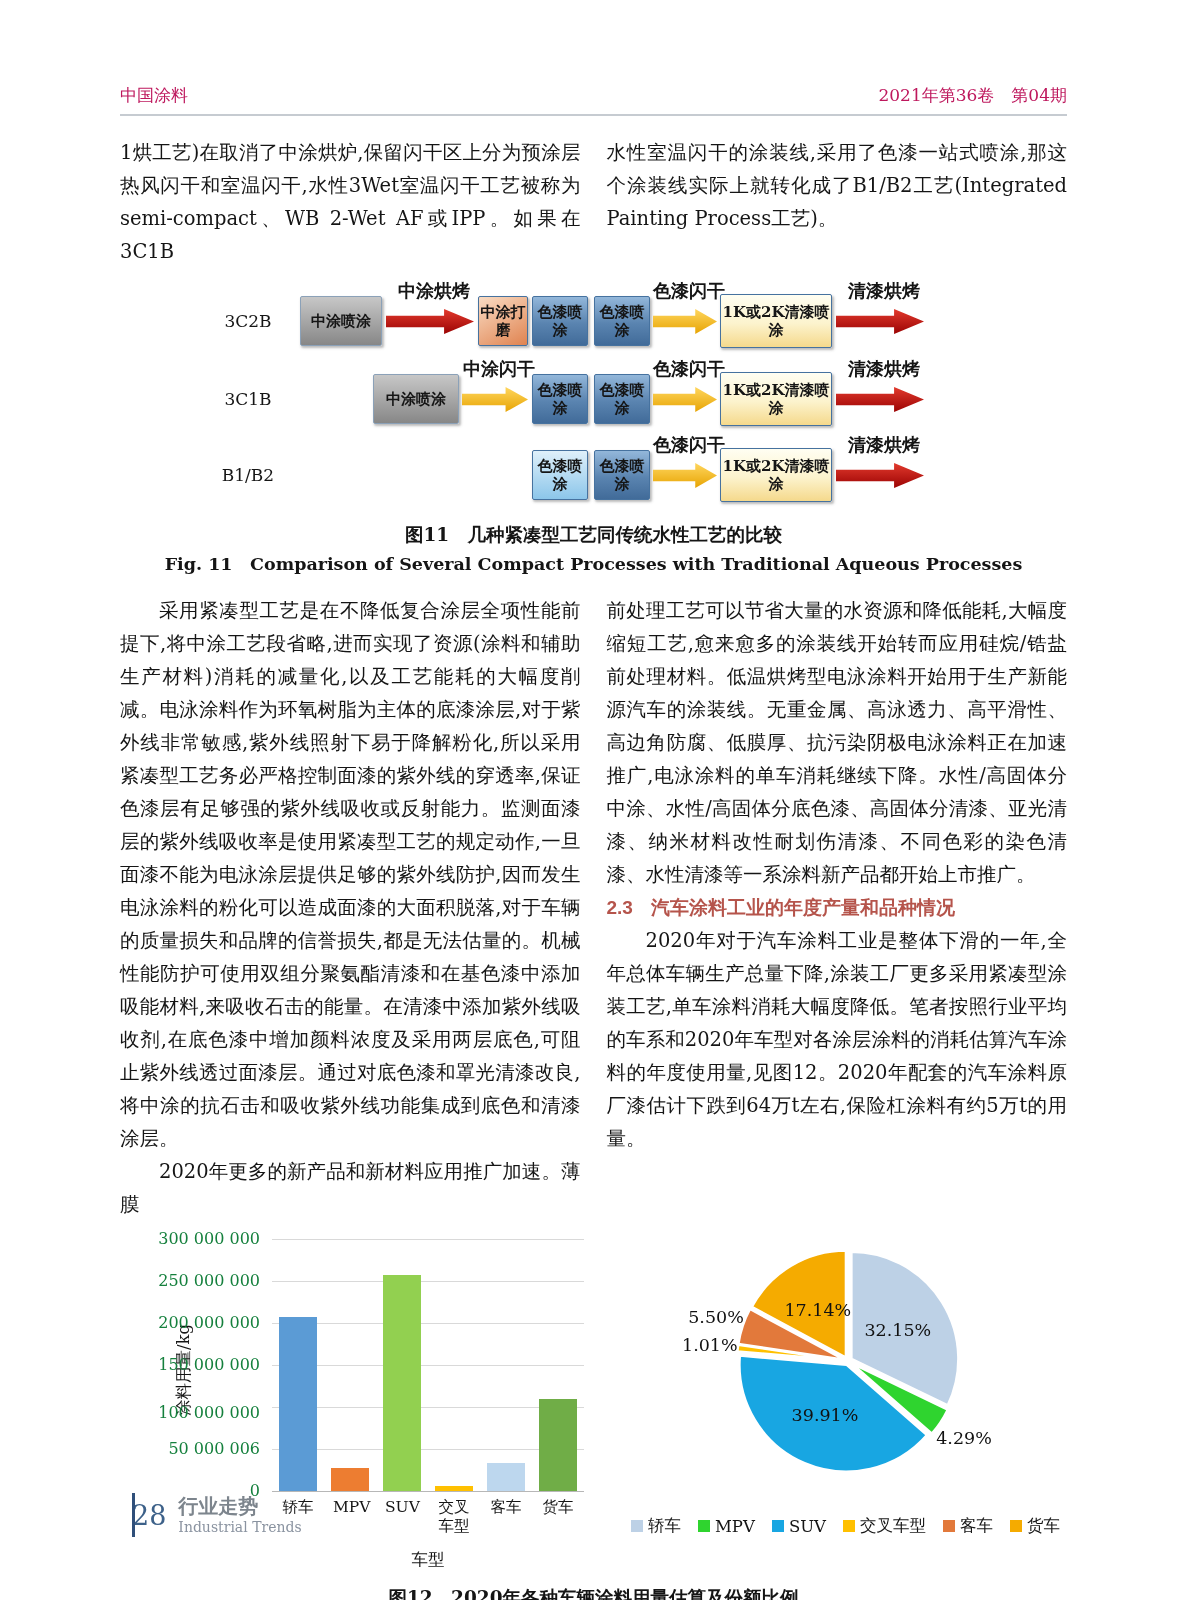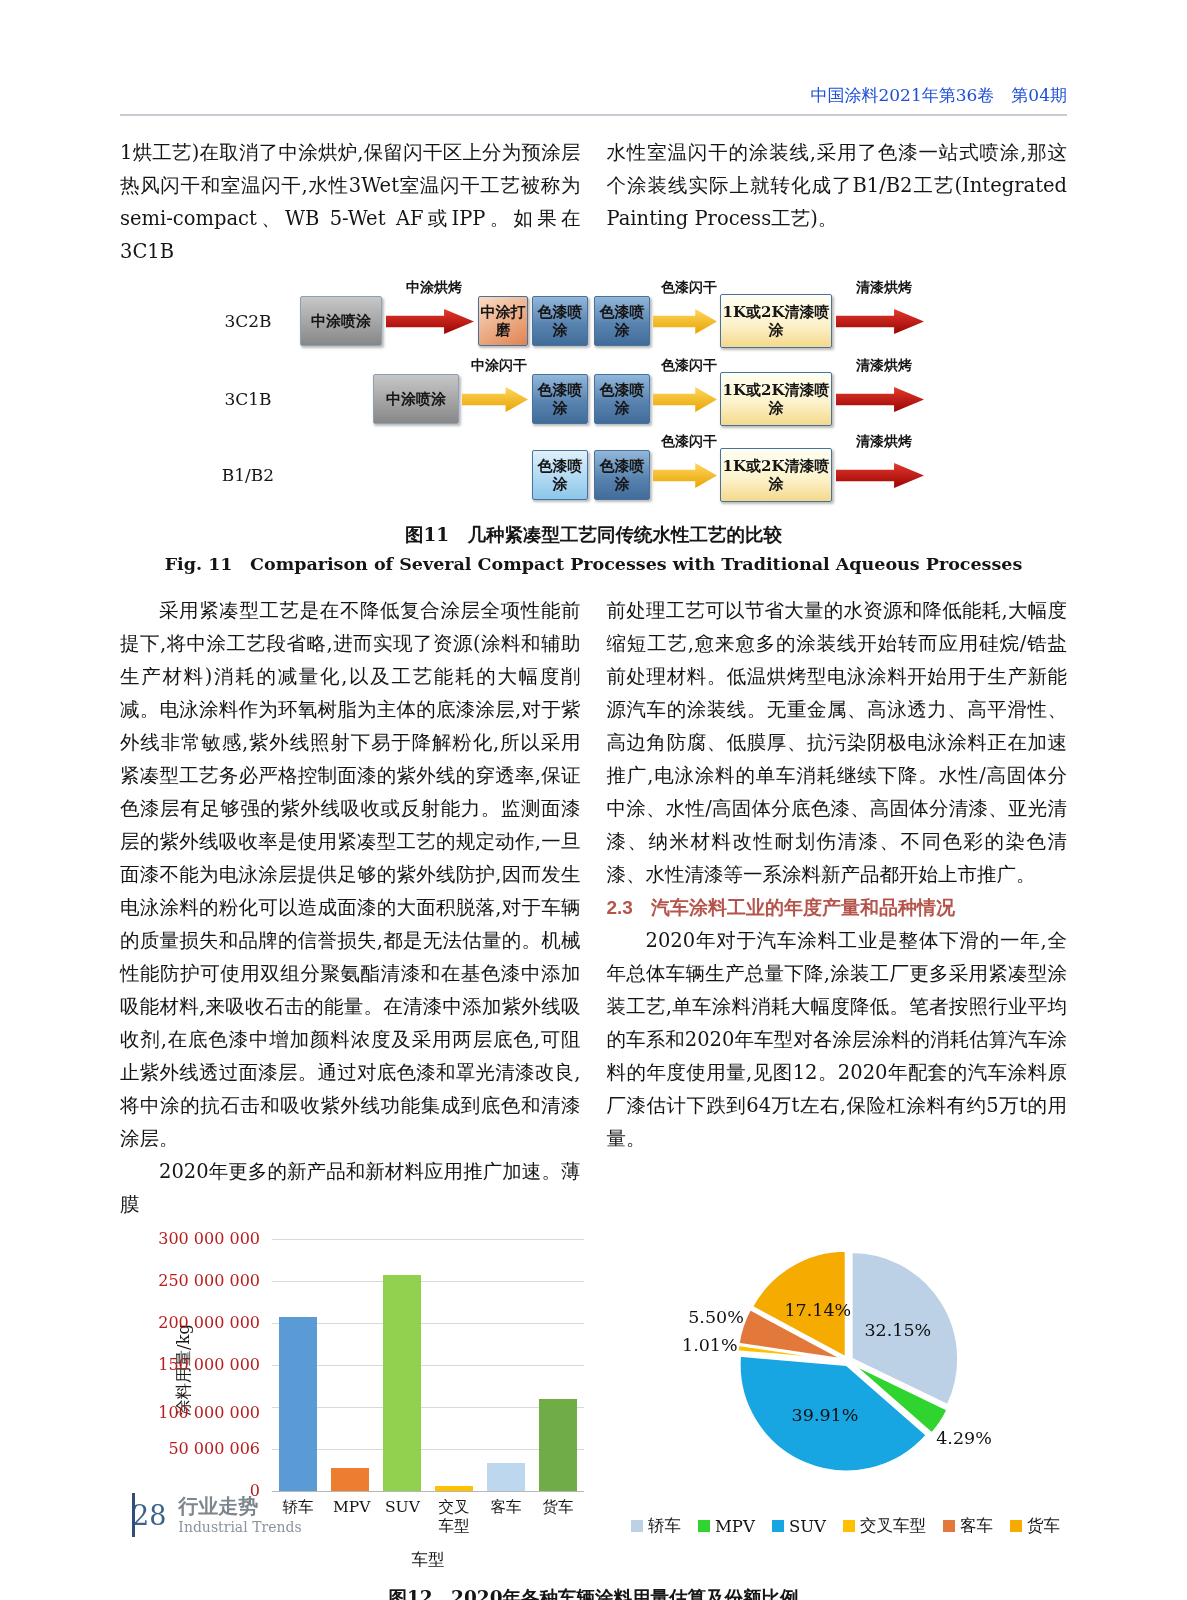--- a/index.html
+++ b/index.html
@@ -1,21 +1,21 @@
 <!DOCTYPE html>
 <html><head>
 <meta charset="utf-8">
 <style>
   html,body{margin:0;padding:0;background:#ffffff;}
   .page{position:relative;width:1187px;height:1600px;box-sizing:border-box;
         padding:84px 120px 0 120px;background:#fff;overflow:hidden;
         font-family:"DejaVu Serif","Liberation Serif",serif;color:#151515;}
   
-  .hdr{display:flex;justify-content:flex-end;align-items:flex-end;
-       color:#1d4ed8;font-size:17px;padding-bottom:7px;border-bottom:2px solid #c6cbd1;}
+  .hdr{display:flex;justify-content:space-between;align-items:flex-end;
+       color:#be185d;font-size:17px;padding-bottom:7px;border-bottom:2px solid #c6cbd1;}
   
   .two-col{display:flex;gap:26px;}
   .col{flex:1;min-width:0;}
   .col p{margin:0;font-size:19.5px;line-height:33px;text-align:justify;}
   .col p.indent{text-indent:2em;}
   .intro{margin-top:20px;}
   .bodytxt{margin-top:16px;}
   .sec-head{color:#b5544b;font-family:"Liberation Sans","DejaVu Sans",sans-serif;
             font-weight:bold;font-size:19px;line-height:33px;}
   .sec-head .num{margin-right:18px;}
@@ -28,31 +28,31 @@
          box-shadow:1.5px 2px 2.5px rgba(60,60,60,.35);}
   .d-box.gray{background:linear-gradient(#c7c7c7,#878787);border-color:#8ba1b8;}
   .d-box.orange{background:linear-gradient(150deg,#f9dcc4,#e08350);}
   .d-box.blue{background:linear-gradient(#93b7da 0%,#5a84b0 55%,#416b99 100%);}
   .d-box.lightblue{background:linear-gradient(#dff0fa,#8cc6ea);}
   .d-box.cream{background:linear-gradient(#fffef2 0%,#fcf3cd 55%,#f5d98c 100%);}
   .d-arrow{position:absolute;height:25px;
            clip-path:polygon(0 27%,66% 27%,66% 0,100% 50%,66% 100%,66% 73%,0 73%);}
   .d-arrow.red{background:linear-gradient(#e23a2d,#9b0303);}
   .d-arrow.yellow{background:linear-gradient(#ffd65e,#e7a403);}
-  .d-note{position:absolute;font-size:14px;font-weight:600;white-space:nowrap;
+  .d-note{position:absolute;font-size:18px;font-weight:600;white-space:nowrap;
           transform:translateX(-50%);}
   .fig-cap{text-align:center;margin-top:10px;}
   .fig-cap .zh{font-weight:bold;font-size:18.5px;line-height:30px;}
   .fig-cap .en{font-weight:bold;font-size:17.5px;line-height:28px;}
   
   .charts{display:flex;margin-top:10px;}
   .bar-chart{position:relative;width:482px;height:340px;flex:none;margin-left:22px;}
   .bar-ylabel{position:absolute;left:-4px;top:128px;transform:rotate(-90deg);
               transform-origin:center;font-size:16.5px;white-space:nowrap;}
-  .bar-tick{position:absolute;width:118px;text-align:right;font-size:16px;color:#b91c1c;}
+  .bar-tick{position:absolute;width:118px;text-align:right;font-size:16px;color:#15803d;}
   .bar-grid{position:absolute;height:1px;background:#d9d9d9;}
   .bar-grid.base{background:#b7b7b7;}
   .bar{position:absolute;}
   .bar-xlab{position:absolute;width:48px;text-align:center;font-size:15.5px;line-height:19px;}
   .bar-xtitle{position:absolute;font-size:16.5px;text-align:center;}
   .pie-chart{flex:1;display:flex;flex-direction:column;align-items:center;}
   .pie-lbl{font-size:17.5px;fill:#111;}
   .legend{display:flex;justify-content:center;gap:17px;margin-top:2px;flex-wrap:nowrap;}
   .legend-item{display:flex;align-items:center;gap:5px;font-size:16.5px;}
   .legend-swatch{width:12px;height:12px;flex:none;}
@@ -69,21 +69,21 @@
 
 <div class="page">
 
   <div class="hdr">
     <span>中国涂料</span>
     <span>2021年第36卷　第04期</span>
   </div>
 
   <div class="two-col intro">
     <div class="col">
-        <p>1烘工艺)在取消了中涂烘炉,保留闪干区上分为预涂层热风闪干和室温闪干,水性3Wet室温闪干工艺被称为semi-compact、WB 5-Wet AF或IPP。如果在3C1B</p>
+        <p>1烘工艺)在取消了中涂烘炉,保留闪干区上分为预涂层热风闪干和室温闪干,水性3Wet室温闪干工艺被称为semi-compact、WB 2-Wet AF或IPP。如果在3C1B</p>
       </div>
     <div class="col">
         <p>水性室温闪干的涂装线,采用了色漆一站式喷涂,那这个涂装线实际上就转化成了B1/B2工艺(Integrated Painting Process工艺)。</p>
       </div>
   </div>
 
   <div class="diagram" id="diagram">
       <div class="d-label" style="left: 88px; top: 29px;">3C2B</div>
       <div class="d-box gray" style="left: 180px; width: 82px; top: 14px;">中涂喷涂</div>
       <div class="d-arrow red" style="left: 266px; width: 88px; top: 27px;"></div>

